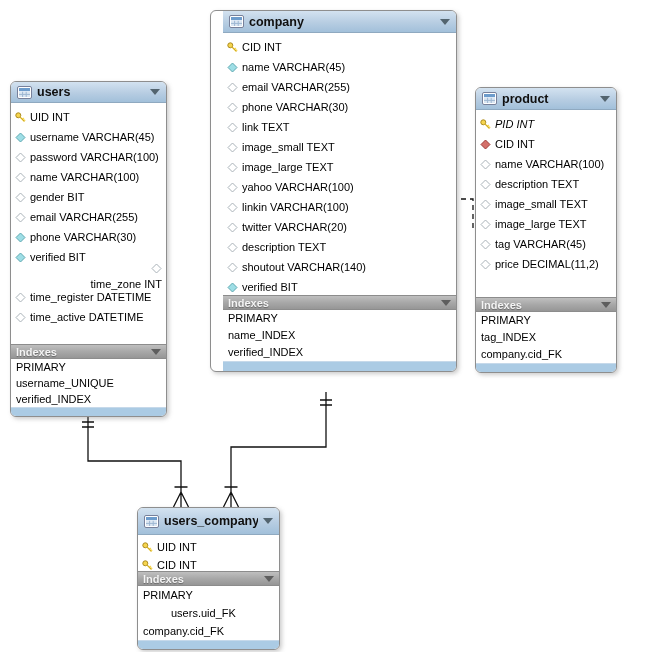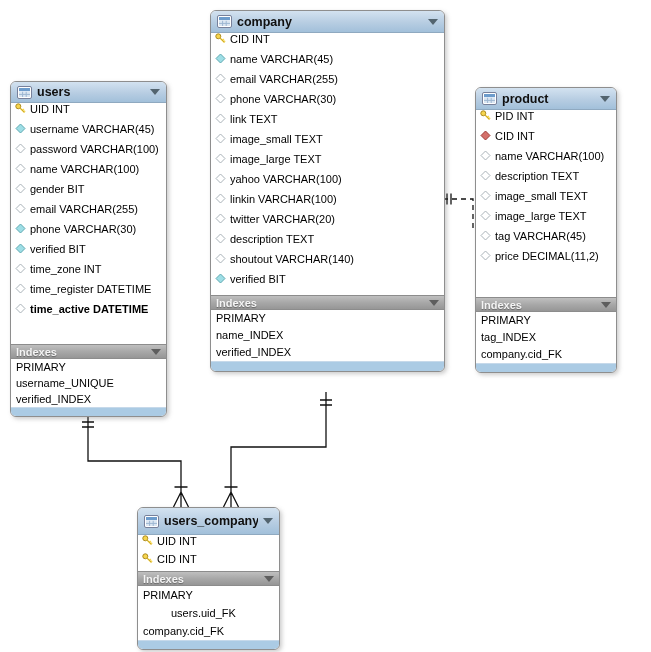--- a/index.html
+++ b/index.html
@@ -20,21 +20,21 @@
   .t-title{font-size:12.5px;font-weight:bold;color:#101010;flex:1 1 auto;
     white-space:nowrap;overflow:hidden;}
   .t-icon{display:inline-flex;flex:0 0 auto;}
   .arrow{
     width:0;height:0;flex:0 0 auto;
     border-left:5px solid transparent;border-right:5px solid transparent;
     border-top:6px solid #53646f;
   }
   .arrow-gray{border-top-color:#5e5e5e;}
   .t-body{background:#ffffff;}
-  .col-row{display:flex;align-items:flex-start;gap:4px;padding:0 4px;box-sizing:border-box;}
+  .col-row{display:flex;align-items:flex-end;gap:4px;padding:0 4px;box-sizing:border-box;}
   .c-icon{display:inline-flex;flex:0 0 auto;width:11px;justify-content:center;}
   .c-label{font-size:11px;color:#000;white-space:nowrap;}
   .t-spacer{background:#ffffff;}
   .t-section{
     display:flex;align-items:center;padding:0 5px;box-sizing:border-box;
     background:linear-gradient(180deg,#bfbfbf 0%,#a8a8a8 50%,#969696 100%);
     border-top:1px solid #8c8c8c;border-bottom:1px solid #8c8c8c;
   }
   .s-label{font-size:11px;font-weight:bold;color:#f4f4f4;flex:1 1 auto;
     text-shadow:0 1px 1px rgba(0,0,0,0.35);}
@@ -134,58 +134,58 @@
     <span class="c-label">phone VARCHAR(30)</span>
   </div>
         <div class="col-row" style="height: 20px;">
     <span class="c-icon">
             <svg width="11" height="11" viewBox="0 0 11 11">
               <polygon points="5.5,1 10,5.5 5.5,10 1,5.5" fill="#9edee6" stroke="#5fa8b0" stroke-width="1"></polygon>
             </svg>
           </span>
     <span class="c-label">verified BIT</span>
   </div>
-        <div class="col-row" style="height: 20px;">
+        <div class="col-row" style="height: 20px; flex-direction: column;">
     <span class="c-icon">
             <svg width="11" height="11" viewBox="0 0 11 11">
               <polygon points="5.5,1 10,5.5 5.5,10 1,5.5" fill="#ffffff" stroke="#a9b2b8" stroke-width="1"></polygon>
             </svg>
           </span>
     <span class="c-label">time_zone INT</span>
   </div>
         <div class="col-row" style="height: 20px;">
     <span class="c-icon">
             <svg width="11" height="11" viewBox="0 0 11 11">
               <polygon points="5.5,1 10,5.5 5.5,10 1,5.5" fill="#ffffff" stroke="#a9b2b8" stroke-width="1"></polygon>
             </svg>
           </span>
     <span class="c-label">time_register DATETIME</span>
   </div>
-        <div class="col-row" style="height: 20px; font-weight: bold;">
+        <div class="col-row" style="height: 20px;">
     <span class="c-icon">
             <svg width="11" height="11" viewBox="0 0 11 11">
               <polygon points="5.5,1 10,5.5 5.5,10 1,5.5" fill="#ffffff" stroke="#a9b2b8" stroke-width="1"></polygon>
             </svg>
           </span>
     <span class="c-label">time_active DATETIME</span>
   </div>
       </div>
     <div class="t-spacer" style="height: 21px;"></div>
     <div class="t-section" style="height: 15px;">
       <span class="s-label">Indexes</span>
       <span class="arrow arrow-gray"></span>
     </div>
     <div class="t-indexes">
         <div class="idx-row" style="height: 16px; line-height: 16px;">PRIMARY</div>
         <div class="idx-row" style="height: 16px; line-height: 16px;">username_UNIQUE</div>
         <div class="idx-row" style="height: 16px; line-height: 16px;">verified_INDEX</div>
       </div>
     <div class="t-footer" style="height: 8px;"></div>
   </div>
-    <div class="table-card" style="left: 210px; top: 10px; width: 233px;">
+    <div class="table-card" style="left: 210px; top: 10px; width: 233px; padding-left: 12px;">
     <div class="t-header" style="height: 22px;">
       <span class="t-icon">
         <svg width="15" height="13" viewBox="0 0 15 13">
           <rect x="0.5" y="0.5" width="14" height="12" rx="1.5" fill="#ffffff" stroke="#77809a"></rect>
           <rect x="2" y="2" width="11" height="3.2" fill="#6d9ccc"></rect>
           <rect x="2" y="5.8" width="11" height="5.2" fill="#dbe6f2"></rect>
           <path d="M2 8.4 h11 M5.6 5.8 v5.2 M9.2 5.8 v5.2" stroke="#9db7d2" stroke-width="1" fill="none"></path>
         </svg>
       </span>
       <span class="t-title">company</span>
@@ -318,21 +318,21 @@
           <rect x="0.5" y="0.5" width="14" height="12" rx="1.5" fill="#ffffff" stroke="#77809a"></rect>
           <rect x="2" y="2" width="11" height="3.2" fill="#6d9ccc"></rect>
           <rect x="2" y="5.8" width="11" height="5.2" fill="#dbe6f2"></rect>
           <path d="M2 8.4 h11 M5.6 5.8 v5.2 M9.2 5.8 v5.2" stroke="#9db7d2" stroke-width="1" fill="none"></path>
         </svg>
       </span>
       <span class="t-title">product</span>
       <span class="arrow"></span>
     </div>
     <div class="t-body">
-        <div class="col-row" style="height: 20px;">
+        <div class="col-row" style="height: 20px; font-style: italic;">
     <span class="c-icon">
             <svg width="11" height="11" viewBox="0 0 11 11">
               <circle cx="3.3" cy="3.3" r="2.5" fill="#f6d54e" stroke="#ab8a20" stroke-width="1"></circle>
               <path d="M5 5 L9.4 9.4 M7.4 7.4 L8.8 6 M8.9 8.9 L10.1 7.7" fill="none" stroke="#f6d54e" stroke-width="1.6"></path>
               <path d="M5 5 L9.4 9.4" fill="none" stroke="#ab8a20" stroke-width="0.6"></path>
             </svg>
           </span>
     <span class="c-label">PID INT</span>
   </div>
         <div class="col-row" style="height: 20px;">

